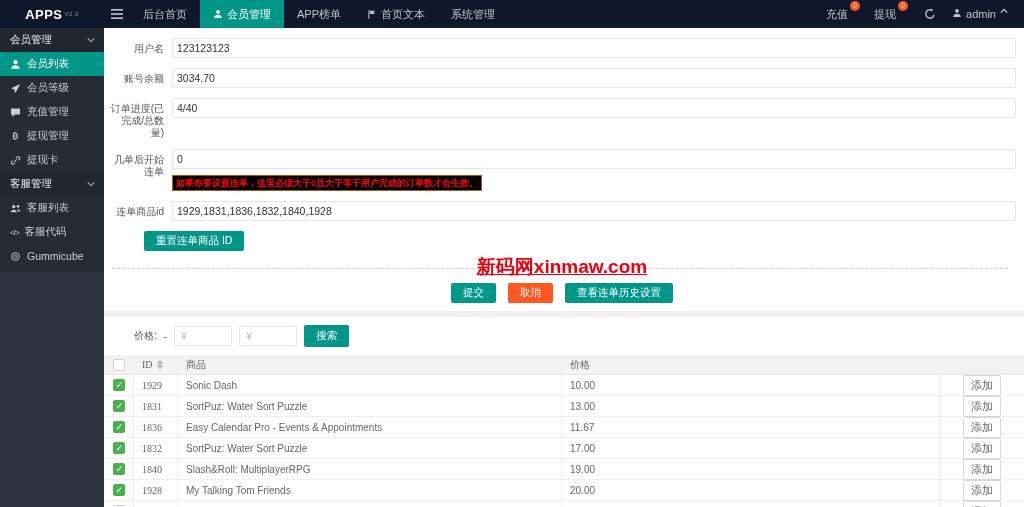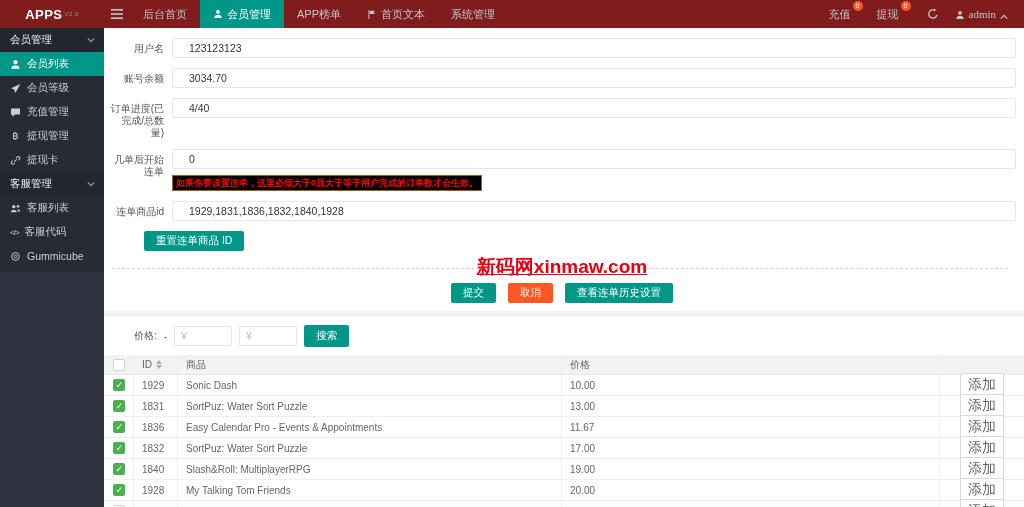--- a/index.html
+++ b/index.html
@@ -1,56 +1,56 @@
 <!DOCTYPE html>
 <html><head>
 <meta charset="utf-8">
 <style>
   * { margin:0; padding:0; box-sizing:border-box; }
   html,body { width:1024px; height:507px; overflow:hidden; background:#f2f2f2;
     font-family:"Liberation Sans", sans-serif; }
 
   
-  .topbar { position:absolute; top:0; left:0; right:0; height:28px; background:#7f1d1d;
+  .topbar { position:absolute; top:0; left:0; right:0; height:28px; background:#0f172a;
     display:flex; align-items:stretch; color:#c2c5cc; z-index:5; }
   .logo { width:104px; display:flex; align-items:center; justify-content:center;
     color:#fff; font-weight:bold; font-size:13px; letter-spacing:.5px; }
   .logo sup { font-size:6px; color:#9298a3; margin-left:2px; font-weight:normal; }
   .hamburger { width:26px; display:flex; align-items:center; justify-content:center; cursor:pointer; }
   .top-nav { display:flex; }
   .nav-item { padding:8px 13px; display:flex; align-items:center; font-size:11px; gap:4px; cursor:pointer; }
   .nav-item.active { background:#009688; color:#fff; }
   .top-right { margin-left:auto; display:flex; align-items:center; padding-right:10px; }
   .top-link { position:relative; font-size:11px; padding:0 8px; margin-right:10px; cursor:pointer; }
   .badge { position:absolute; top:-6px; right:-4px; background:#ff5722; color:#fff;
     font-size:7px; min-width:10px; height:10px; line-height:10px; border-radius:5px;
     text-align:center; font-style:normal; padding:0 2px; }
   .refresh { margin:0 10px; cursor:pointer; display:flex; align-items:center; }
-  .userbox { display:flex; align-items:flex-end; gap:4px; font-size:11px; padding:0 6px; cursor:pointer;font-family:Liberation Serif, serif; }
+  .userbox { display:flex; align-items:flex-start; gap:4px; font-size:11px; padding:0 6px; cursor:pointer; }
 
   
   .sidebar { position:absolute; top:28px; left:0; bottom:0; width:104px; background:#2d323e; }
   .side-menu { background:#262b35; padding-bottom:4px; }
   .side-group { height:24px; display:flex; align-items:center; justify-content:space-between;
     padding:0 9px 0 10px; color:#eef0f3; font-size:10.5px; cursor:pointer; background:#222631; }
   .side-item { height:24px; display:flex; align-items:center; gap:6px; padding-left:10px;
     color:#c9cdd6; font-size:10.5px; cursor:pointer; }
   .side-item.active { background:#009688; color:#fff; }
   .side-item svg, .side-group svg { flex:none; }
   .code-ic { font-size:8px; color:#c9cdd6; font-style:normal; letter-spacing:-1px; }
 
   
   .main { position:absolute; left:104px; top:28px; right:0; bottom:0; overflow:hidden; }
   .card1 { background:#fff; padding:10px 8px 8px 4px; }
   .form-row { display:flex; margin-bottom:10px; }
   .form-label { width:64px; flex:none; text-align:right; font-size:10px; color:#555;
     padding:5px 8px 0 0; line-height:12px; }
   .form-ctrl { flex:1; }
   .form-input { width:100%; height:20px; border:1px solid #e6e6e6; border-radius:2px;
-    padding:0 16px; font-size:10.5px; color:#333; font-family:inherit; background:#fff; }
+    padding:0 4px; font-size:10.5px; color:#333; font-family:inherit; background:#fff; }
   .field-note { margin-top:3px; }
   .note-hl { background:#a16207; display:inline-block; padding:1px; line-height:0; }
   .note-text { background:#000; color:#f00; font-size:9px; font-weight:bold;
     display:inline-block; padding:2px 3px; line-height:10px; }
   .btn { border:none; border-radius:2px; color:#fff; background:#009688; font-size:10.5px;
     height:20px; padding:0 12px; cursor:pointer; font-family:inherit; }
   .btn.orange { background:#ff5722; }
   .reset-row { margin-left:36px; margin-bottom:0; }
   .divider-zone { position:relative; height:30px; margin-top:2px; }
   .dash-line { position:absolute; left:4px; right:8px; top:15px; border-top:1px dashed #e9c7c7; }
@@ -68,33 +68,33 @@
 
   
   .tbl { width:100%; }
   .tr { display:flex; border-bottom:1px solid #efefef; height:21px; align-items:stretch; background:#fff; }
   .tr.head { background:#f2f2f2; height:20px; border-bottom:1px solid #e6e6e6; }
   .td { padding-left:8px; font-size:10px; color:#666; border-right:1px solid #efefef;
     display:flex; align-items:center; }
   .tr.head .td { color:#5f5f5f; }
   .td:last-child { border-right:none; }
   .col-cb { width:30px; justify-content:center; padding-left:0; }
-  .col-id { width:44px; }
+  .col-id { width:44px;font-family:Liberation Serif, serif; }
   .col-product { flex:1; }
   .col-price { width:378px; }
   .col-action { width:84px; justify-content:center; padding-left:0; }
   .cb { width:12px; height:12px; border:1px solid #d2d2d2; border-radius:2px; background:#fff;
     display:inline-block; position:relative; cursor:pointer; }
   .cb.on { background:#4cb050; border-color:#4cb050; }
   .cb.on::after { content:"\2713"; color:#fff; font-size:9px; position:absolute; left:2px; top:0px; line-height:11px; }
   .sort { display:inline-flex; flex-direction:column; margin-left:4px; gap:1px; cursor:pointer; }
   .sort i { width:0; height:0; border-left:3px solid transparent; border-right:3px solid transparent; }
   .sort .up { border-bottom:4px solid #b0b0b0; }
   .sort .dn { border-top:4px solid #b0b0b0; }
-  .add-btn { border:1px solid #d9d9d9; background:#fff; color:#666; font-size:14px;
+  .add-btn { border:1px solid #d9d9d9; background:#fff; color:#666; font-size:11px;
     padding:2px 7px; border-radius:2px; cursor:pointer; font-family:inherit; }
 </style>
 </head>
 <body>
 
 <div class="topbar">
   <div class="logo">
     <span>APPS</span>
       <sup>V2.0</sup>
   </div>

